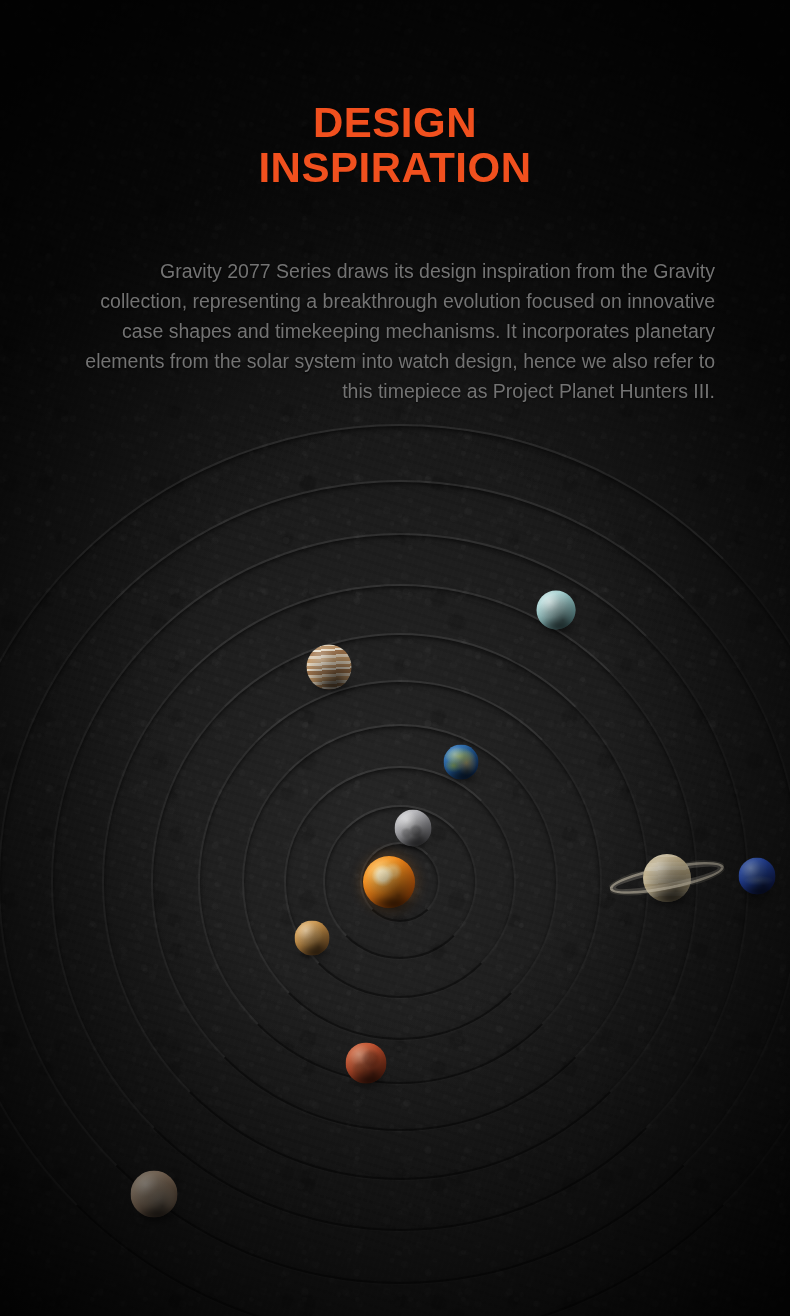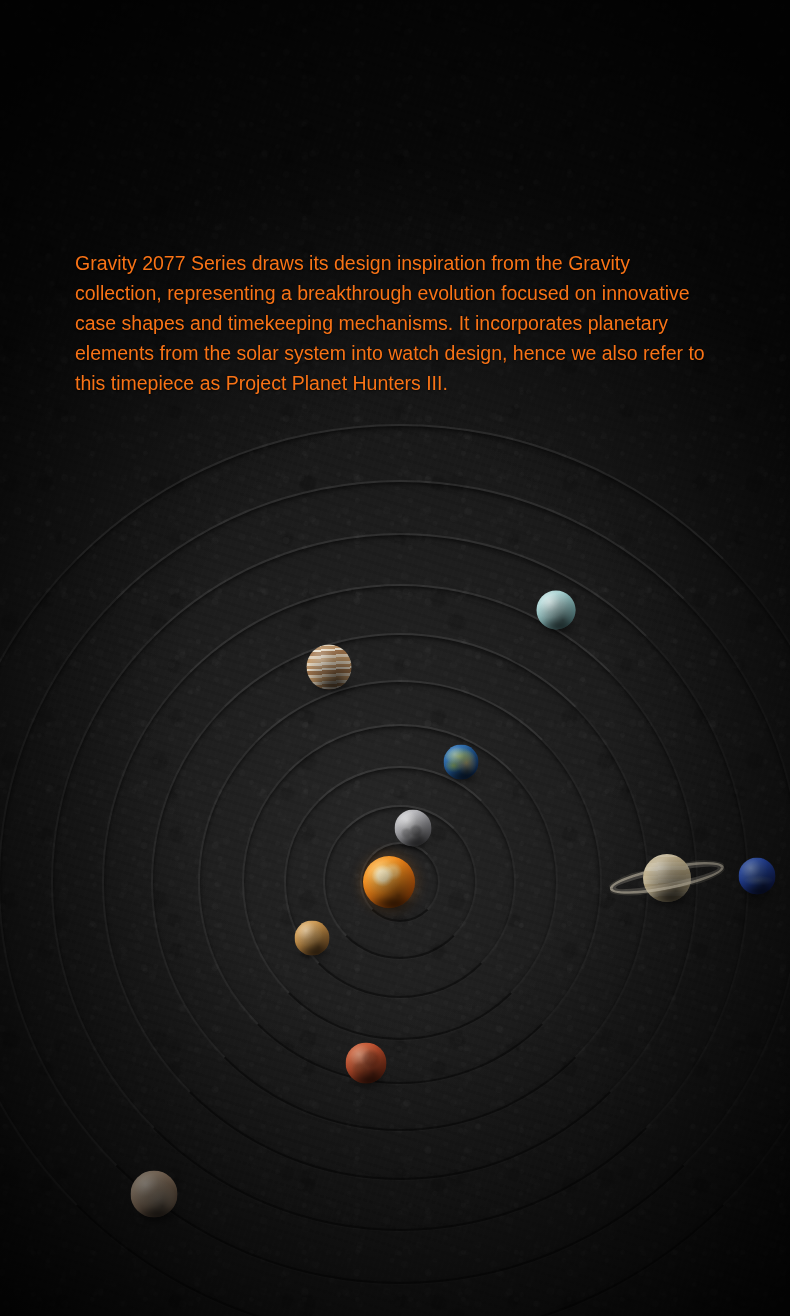--- a/index.html
+++ b/index.html
@@ -104,24 +104,24 @@
     line-height: 1.08;
     letter-spacing: .5px;
     margin: 0;
   }
   .title .l2 { display: block; }
 
   .body-copy {
     position: absolute;
     left: 50%;
     transform: translateX(-50%);
-    top: 228px;
+    top: 236px;
     width: 640px;
-    text-align: left;
-    color: #f97316;
+    text-align: right;
+    color: #737373;
     font-size: 19.5px;
     line-height: 30px;
     z-index: 5;
     text-shadow: 0 1px 2px rgba(0,0,0,.8);
   }
 
   
   .planet {
     position: absolute;
     border-radius: 50%;
@@ -277,16 +277,22 @@
   <div class="planet" style="left:757px; top:876px; width:37px; height:37px;
               background:
                 radial-gradient(ellipse 40% 14% at 55% 62%, rgba(190,215,250,.40) 0%, rgba(190,215,250,0) 100%),
                 radial-gradient(circle at 34% 30%, #5a86e8 0%, #2d55c9 44%, #1a2f86 76%, #0a1340 100%);">
     <div class="drop"></div>
     <div class="shade"></div>
   </div>
 
   <div class="bg-vignette"></div>
 
+  <div class="header">
+    <h1 class="title">
+      <span>DESIGN</span>
+      <span class="l2">INSPIRATION</span>
+    </h1>
+  </div>
 
   <p class="body-copy">Gravity 2077 Series draws its design inspiration from the Gravity collection, representing a breakthrough evolution focused on innovative case shapes and timekeeping mechanisms. It incorporates planetary elements from the solar system into watch design, hence we also refer to this timepiece as Project Planet Hunters III.</p>
 
 </div>
 
 </body></html>

